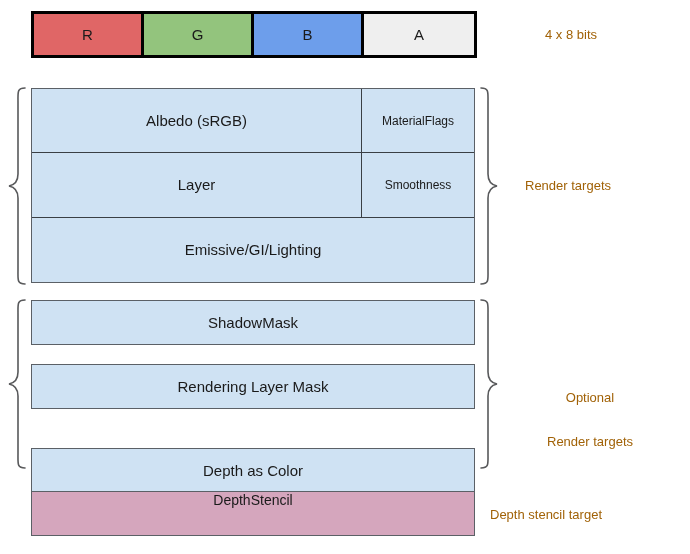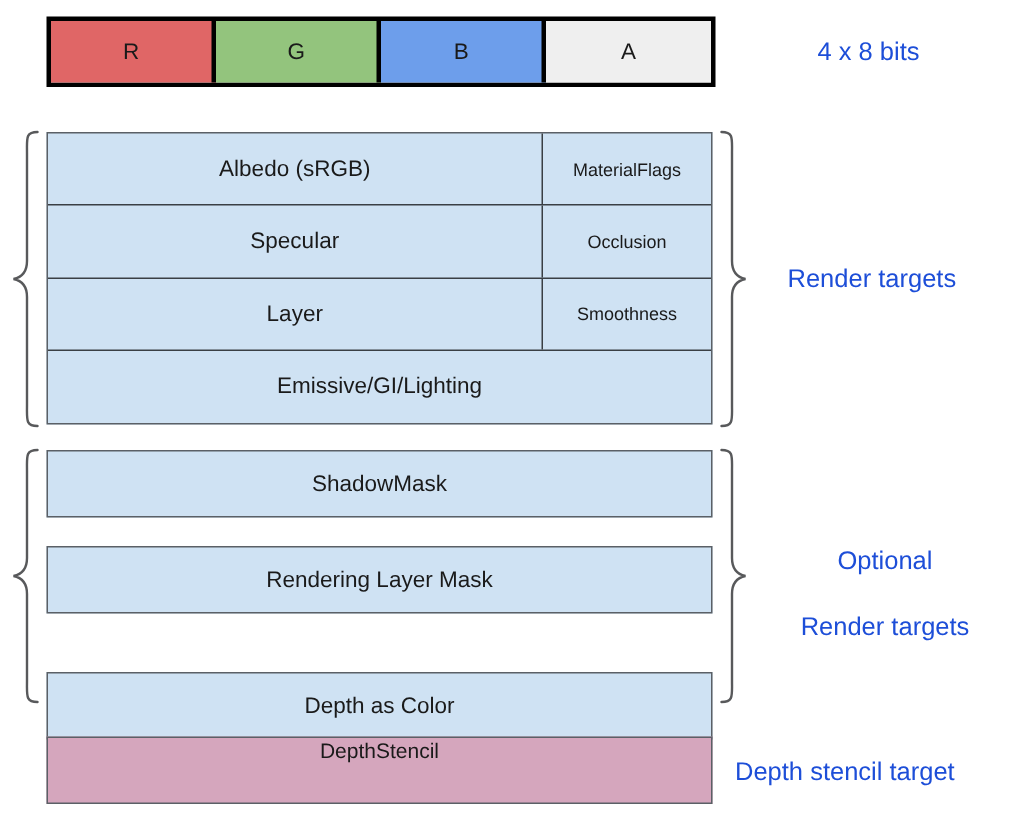--- a/index.html
+++ b/index.html
@@ -39,22 +39,22 @@
     font-size: 15px;
     color: #1a1a1a;
     border-right: 3px solid #000000;
     box-sizing: border-box;
   }
   .rgba-cell:last-child { border-right: none; }
 
   
   .side-label {
     position: absolute;
-    font-size: 17px;
-    color: #1d4ed8;
+    font-size: 13px;
+    color: #a16207;
     line-height: 22px;
     white-space: pre-line;
     text-align: center;
   }
 
   
   .brace {
     position: absolute;
   }
   .brace svg { display: block; }
@@ -166,24 +166,20 @@
     </svg>
   </div>
 
   <div class="gbuffer-table">
 
     <div class="gb-row">
       <div class="gb-main">Albedo (sRGB)</div>
       <div class="gb-alpha">MaterialFlags</div>
     </div>
 
-    <div class="gb-row">
-      <div class="gb-main">Specular</div>
-      <div class="gb-alpha">Occlusion</div>
-    </div>
 
     <div class="gb-row">
       <div class="gb-main">Layer</div>
       <div class="gb-alpha">Smoothness</div>
     </div>
 
     <div class="gb-row full">
       <div class="gb-main">Emissive/GI/Lighting</div>
     </div>
 
@@ -206,21 +202,21 @@
   <div class="opt-box" style="top:364px;">
     <span>Rendering Layer Mask</span>
   </div>
   <div class="opt-box" style="top:300px;">
     <span>ShadowMask</span>
   </div>
   <div class="opt-box" style="top:448px;">
     <span>Depth as Color</span>
   </div>
 
-  <div class="side-label" style="left:510px; top:341px; width:160px;text-align:center;">
+  <div class="side-label" style="left:510px; top:365px; width:160px;text-align:center;">
     <div>Optional</div>
     <div>Render targets</div>
   </div>
 
   <div class="depth-bar">
     <span>DepthStencil</span>
   </div>
 
   <div class="side-label" style="left:490px; top:504px;">Depth stencil target</div>
 

